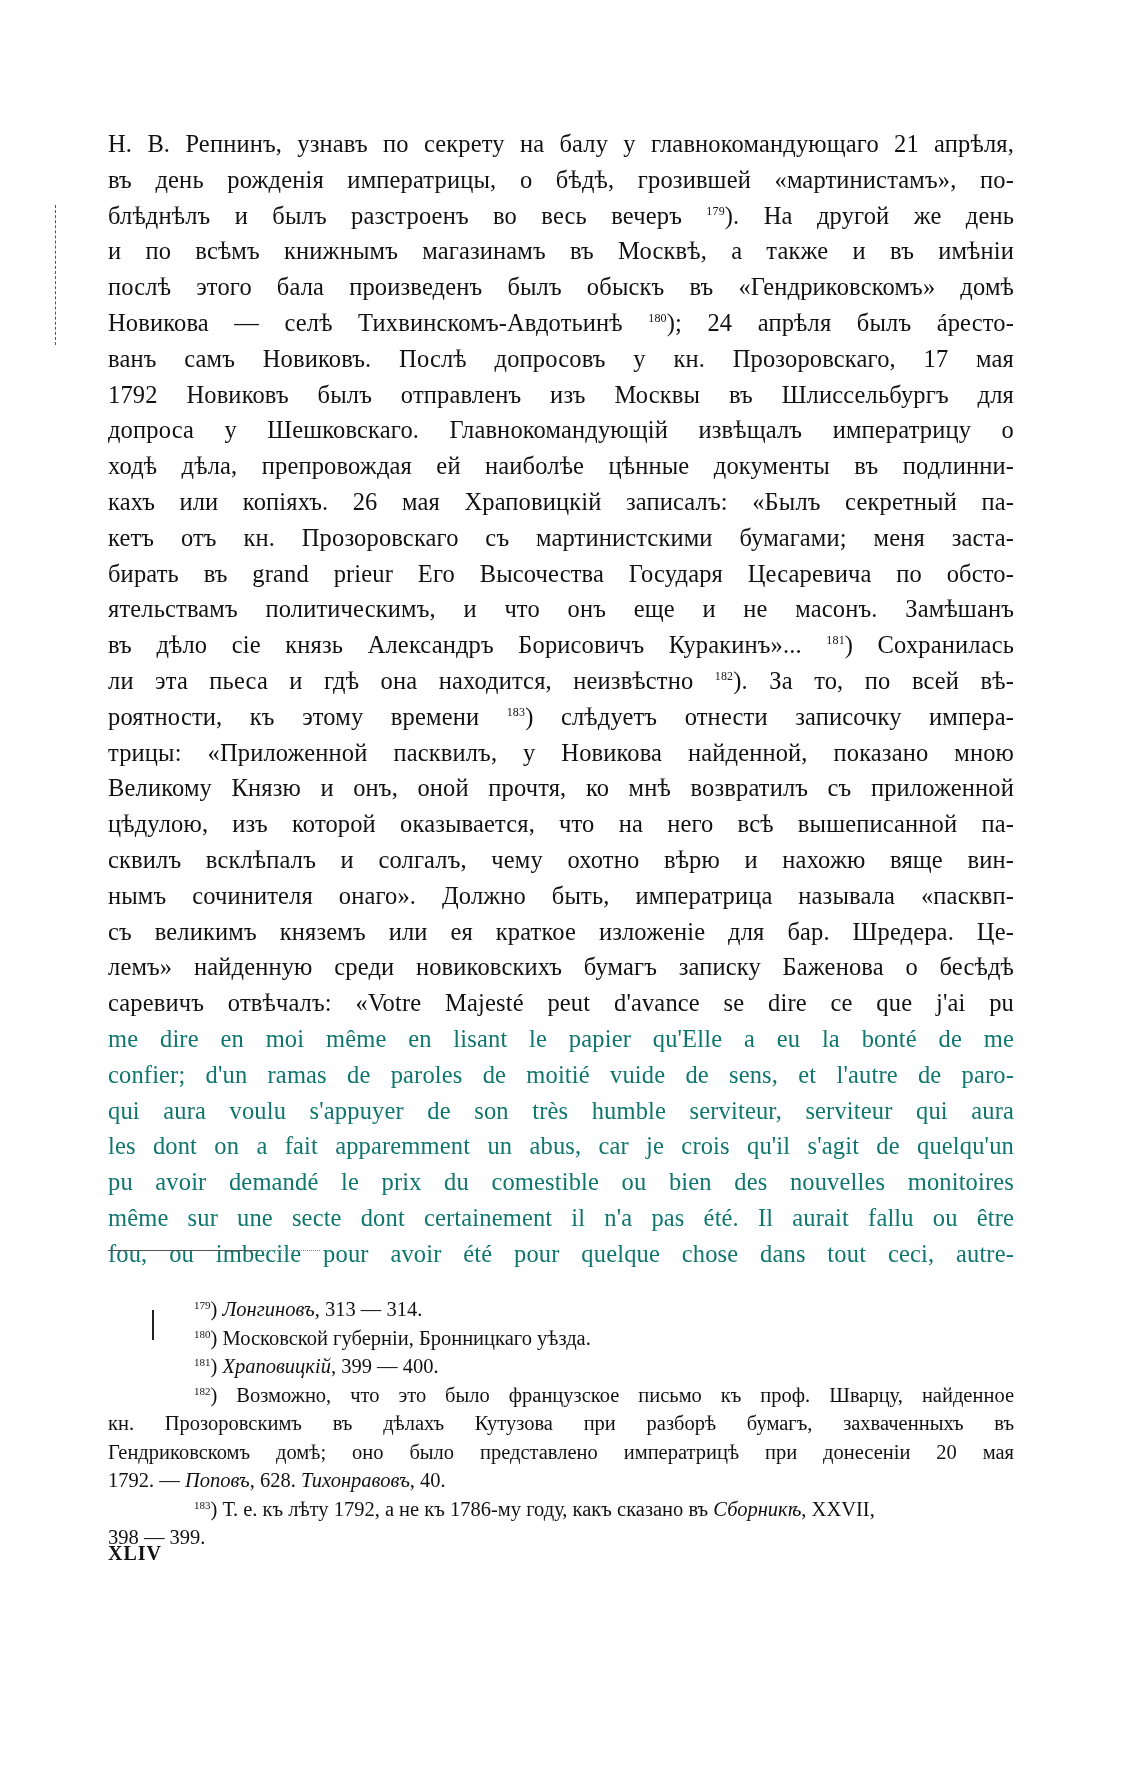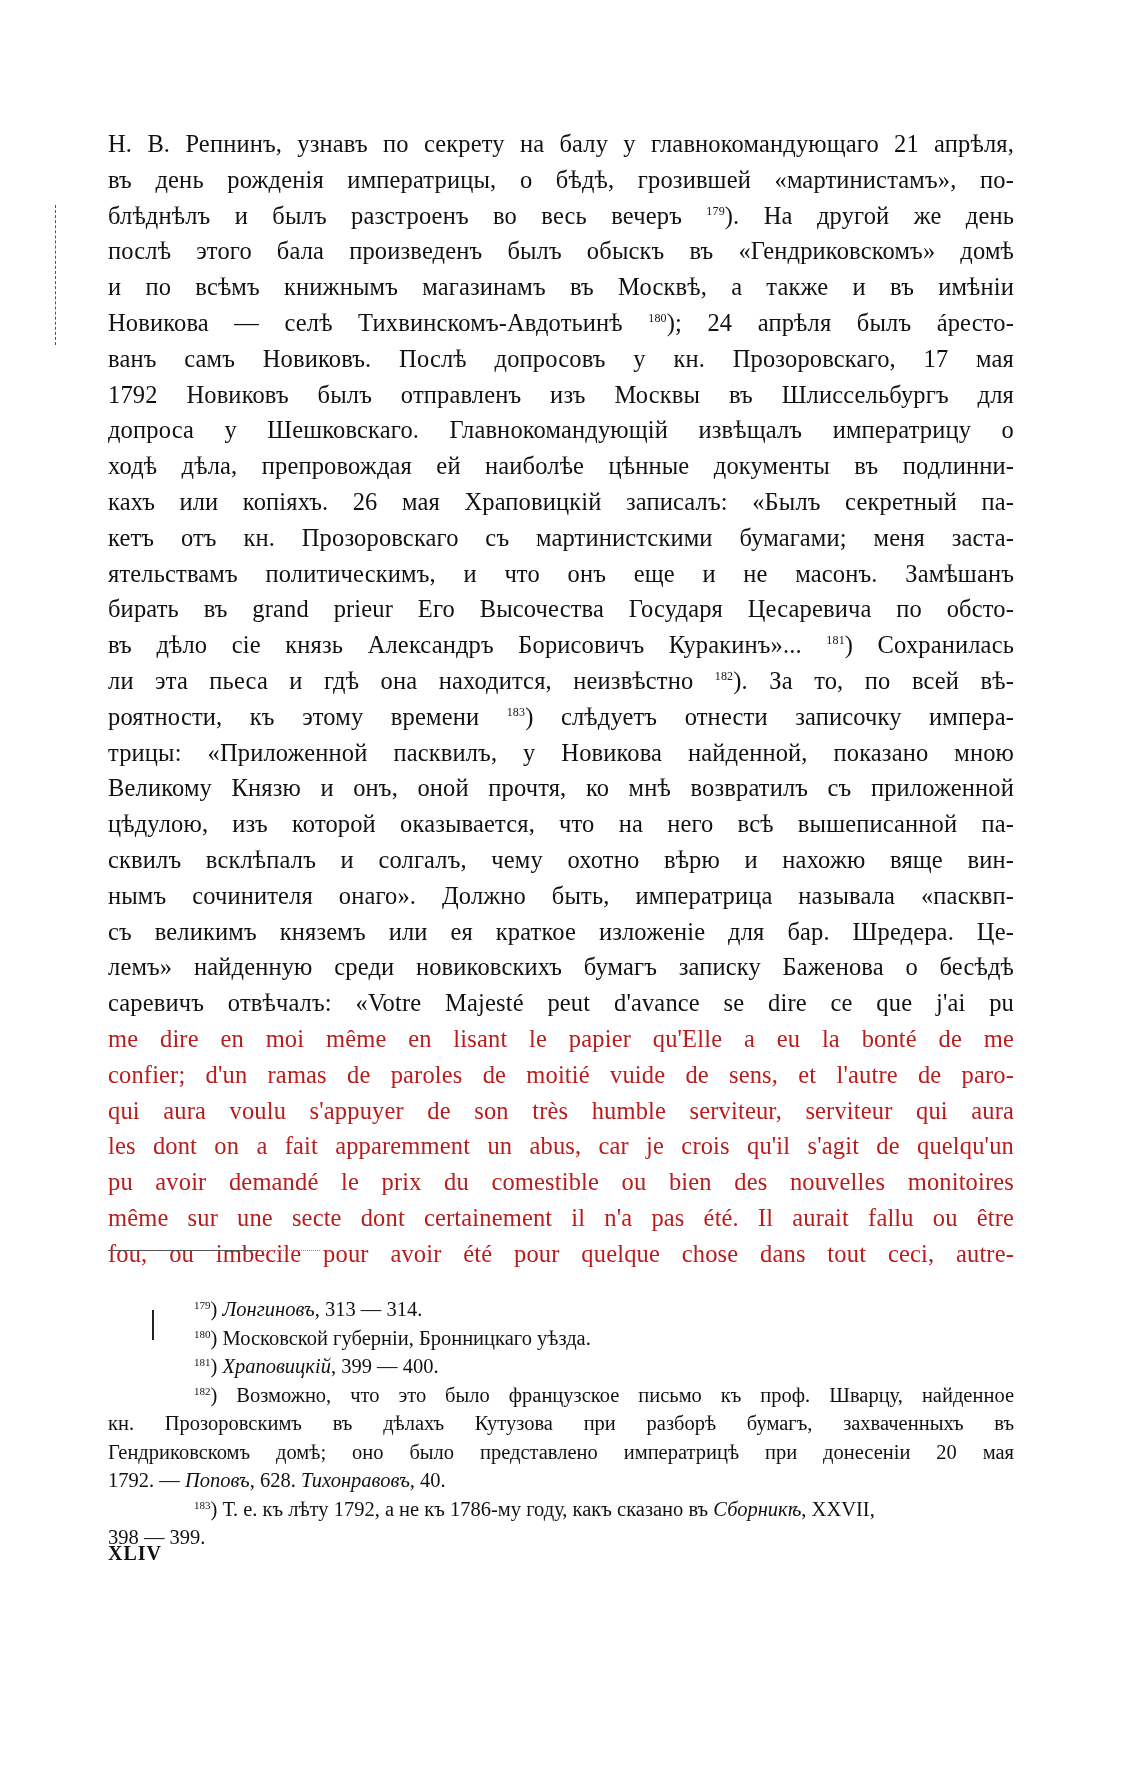--- a/index.html
+++ b/index.html
@@ -35,21 +35,21 @@
       white-space: nowrap;
       text-align: justify;
       text-align-last: justify;
       letter-spacing: 0.15px;
     }
     .body-line.last {
       text-align-last: justify;
     }
     .body-line.french {
       font-weight: normal;
-      color: #b91c1c;
+      color: #0f766e;
     }
     sup.fn {
       font-size: 12px;
       vertical-align: 9px;
       line-height: 0;
       font-weight: normal;
     }
     .margin-mark {
       position: absolute;
       left: 55px;
@@ -124,31 +124,31 @@
 <body>
 
 <div class="page">
 
   <div class="margin-mark"></div>
 
   <div class="body-text">
     <span class="body-line">Н. В. Репнинъ, узнавъ по секрету на балу у главнокомандующаго 21 апрѣля,</span>
     <span class="body-line">въ день рожденія императрицы, о бѣдѣ, грозившей «мартинистамъ», по-</span>
     <span class="body-line"><span>блѣднѣлъ и былъ разстроенъ во весь вечеръ</span> <sup class="fn">179</sup><span>). На другой же день</span></span>
+    <span class="body-line">и по всѣмъ книжнымъ магазинамъ въ Москвѣ, а также и въ имѣніи</span>
     <span class="body-line">послѣ этого бала произведенъ былъ обыскъ въ «Гендриковскомъ» домѣ</span>
-    <span class="body-line">и по всѣмъ книжнымъ магазинамъ въ Москвѣ, а также и въ имѣніи</span>
     <span class="body-line"><span>Новикова — селѣ Тихвинскомъ-Авдотьинѣ</span> <sup class="fn">180</sup><span>); 24 апрѣля былъ áресто-</span></span>
     <span class="body-line">ванъ самъ Новиковъ. Послѣ допросовъ у кн. Прозоровскаго, 17 мая</span>
     <span class="body-line">1792 Новиковъ былъ отправленъ изъ Москвы въ Шлиссельбургъ для</span>
     <span class="body-line">допроса у Шешковскаго. Главнокомандующій извѣщалъ императрицу о</span>
     <span class="body-line">ходѣ дѣла, препровождая ей наиболѣе цѣнные документы въ подлинни-</span>
     <span class="body-line">кахъ или копіяхъ. 26 мая Храповицкій записалъ: «Былъ секретный па-</span>
     <span class="body-line">кетъ отъ кн. Прозоровскаго съ мартинистскими бумагами; меня заста-</span>
+    <span class="body-line">бирать въ grand prieur Его Высочества Государя Цесаревича по обсто-</span>
     <span class="body-line">ятельствамъ политическимъ, и что онъ еще и не масонъ. Замѣшанъ</span>
-    <span class="body-line">бирать въ grand prieur Его Высочества Государя Цесаревича по обсто-</span>
     <span class="body-line"><span>въ дѣло сіе князь Александръ Борисовичъ Куракинъ»...</span> <sup class="fn">181</sup><span>) Сохранилась</span></span>
     <span class="body-line"><span>ли эта пьеса и гдѣ она находится, неизвѣстно</span> <sup class="fn">182</sup><span>). За то, по всей вѣ-</span></span>
     <span class="body-line"><span>роятности, къ этому времени</span> <sup class="fn">183</sup><span>) слѣдуетъ отнести записочку импера-</span></span>
     <span class="body-line">трицы: «Приложенной пасквилъ, у Новикова найденной, показано мною</span>
     <span class="body-line">Великому Князю и онъ, оной прочтя, ко мнѣ возвратилъ съ приложенной</span>
     <span class="body-line">цѣдулою, изъ которой оказывается, что на него всѣ вышеписанной па-</span>
     <span class="body-line">сквилъ всклѣпалъ и солгалъ, чему охотно вѣрю и нахожю вяще вин-</span>
     <span class="body-line">нымъ сочинителя онаго». Должно быть, императрица называла «пасквп-</span>
     <span class="body-line">съ великимъ княземъ или ея краткое изложеніе для бар. Шредера. Це-</span>
     <span class="body-line">лемъ» найденную среди новиковскихъ бумагъ записку Баженова о бесѣдѣ</span>

